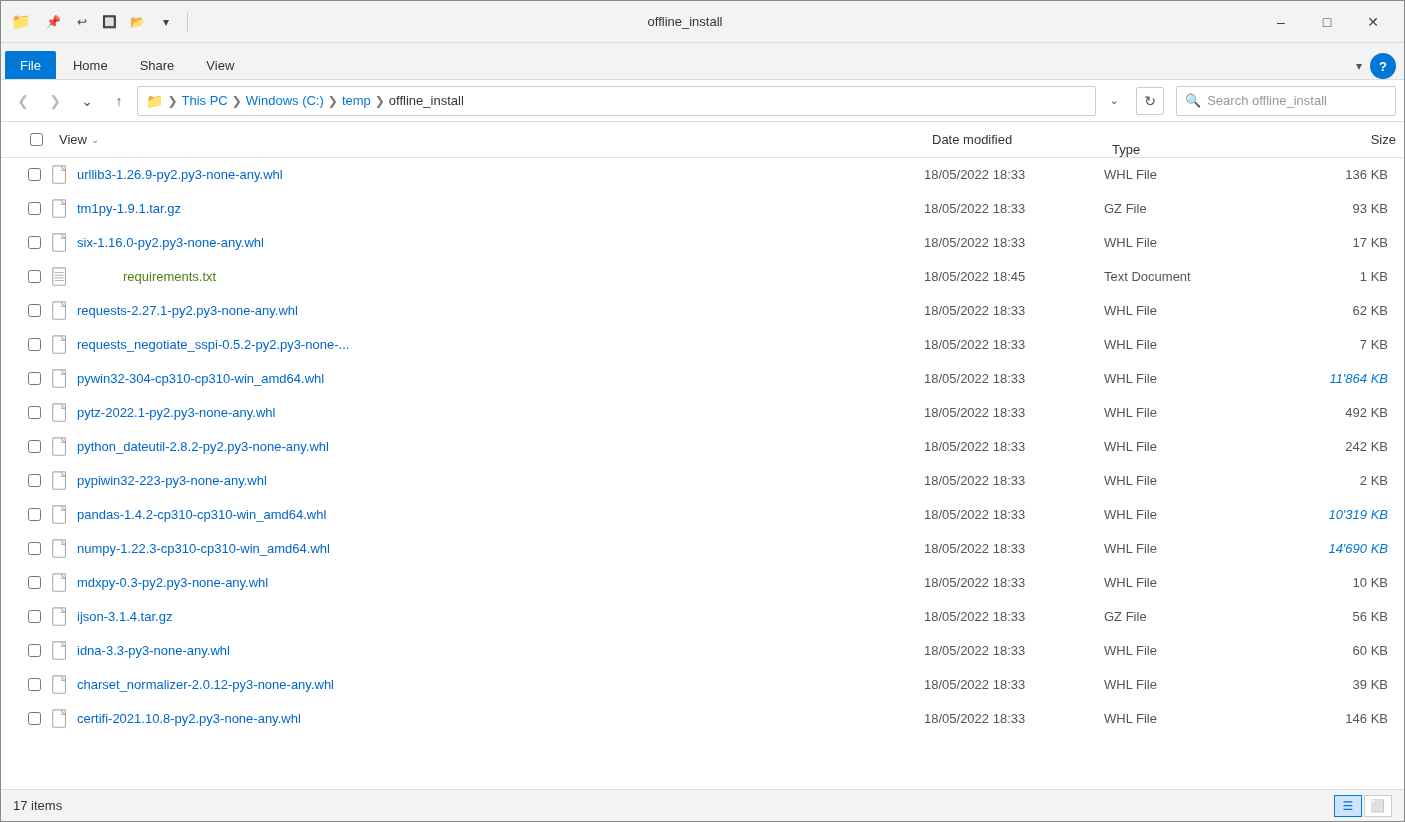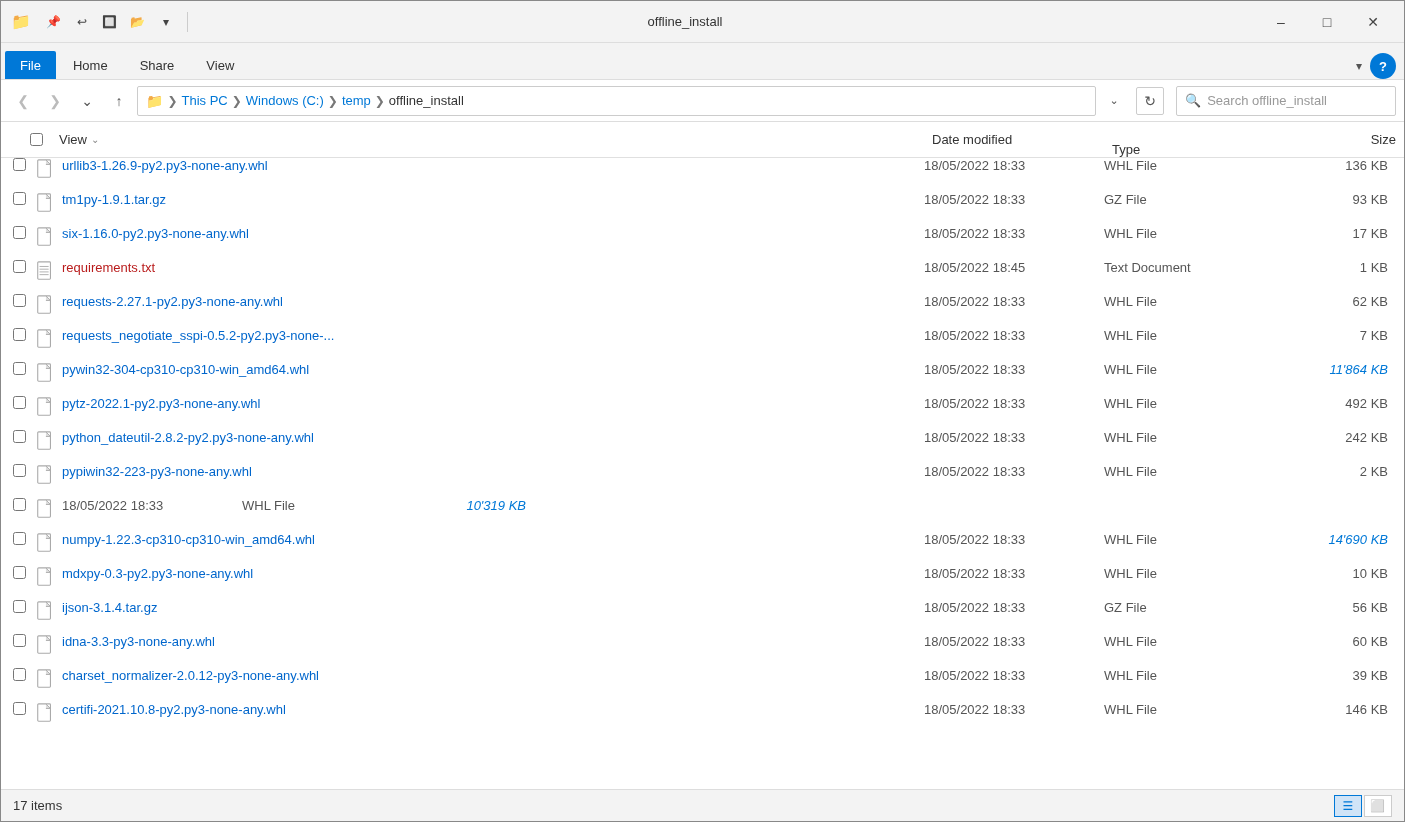--- a/index.html
+++ b/index.html
@@ -217,23 +217,23 @@
     .col-sort-icon { font-size: 10px; color: #888; }
 
     
     .file-list {
       flex: 1;
       overflow-y: auto;
       background: #fff;
     }
     .file-row {
       display: flex;
-      align-items: flex-start;
+      align-items: center;
       height: 34px;
-      padding: 0 0 0 3px;
+      padding: 0 0 0 18px;
       cursor: pointer;
       border-bottom: 1px solid transparent;
     }
     .file-row-checkbox {
       width: 30px;
       display: flex; align-items: center; justify-content: center;
     }
     .file-icon {
       width: 22px; height: 22px;
       display: flex; align-items: center; justify-content: center;
@@ -242,21 +242,21 @@
     }
     .file-icon svg { width: 18px; height: 20px; }
     .file-name {
       flex: 1;
       font-size: 13px;
       overflow: hidden; text-overflow: ellipsis; white-space: nowrap;
       padding-right: 8px;
     }
     .file-name.whl { color: #0066cc; }
     .file-name.gz { color: #0066cc; }
-    .file-name.txt { color: #b91c1c; }
+    .file-name.txt { color: #4d7c0f; margin-left: 46px; }
     .file-date {
       width: 180px;
       font-size: 13px; color: #555;
     }
     .file-type {
       width: 180px;
       font-size: 13px; color: #555;
     }
     .file-size {
       width: 120px;
@@ -522,20 +522,21 @@
       <div class="file-row">
         <div class="file-row-checkbox">
           <input type="checkbox" style="">
         </div>
         <div class="file-icon">
           <svg viewBox="0 0 18 22" fill="none">
             <rect x="1" y="1" width="14" height="19" rx="1" ry="1" fill="white" stroke="#aaa" stroke-width="1.2"></rect>
             <polyline points="10,1 15,6 10,6" fill="#ddd" stroke="#aaa" stroke-width="1"></polyline>
           </svg>
         </div>
+        <div class="file-name whl">pandas-1.4.2-cp310-cp310-win_amd64.whl</div>
         <div class="file-date">18/05/2022 18:33</div>
         <div class="file-type">WHL File</div>
         <div class="file-size large">10'319 KB</div>
       </div>
       <div class="file-row">
         <div class="file-row-checkbox">
           <input type="checkbox" style="">
         </div>
         <div class="file-icon">
           <svg viewBox="0 0 18 22" fill="none">

